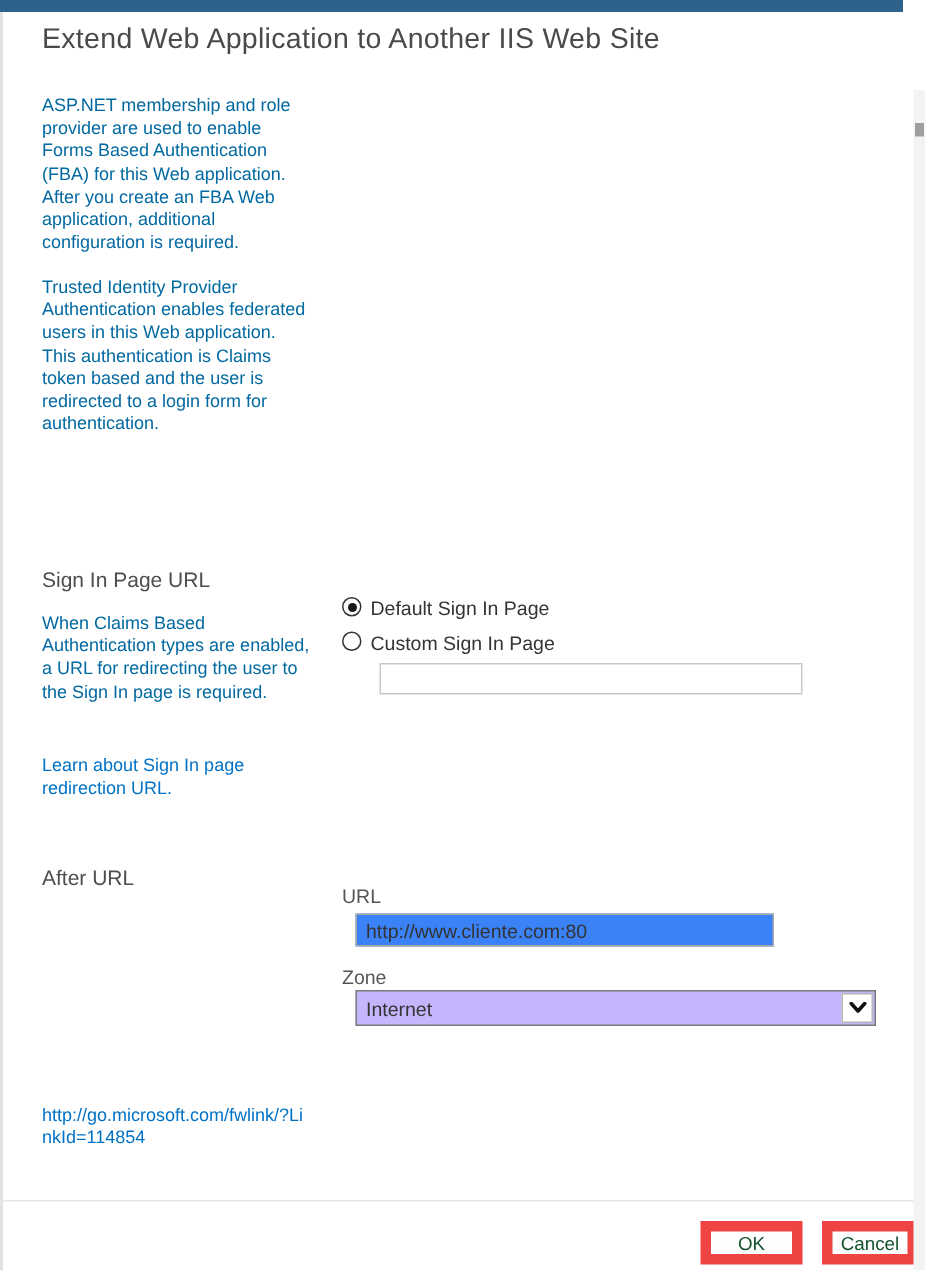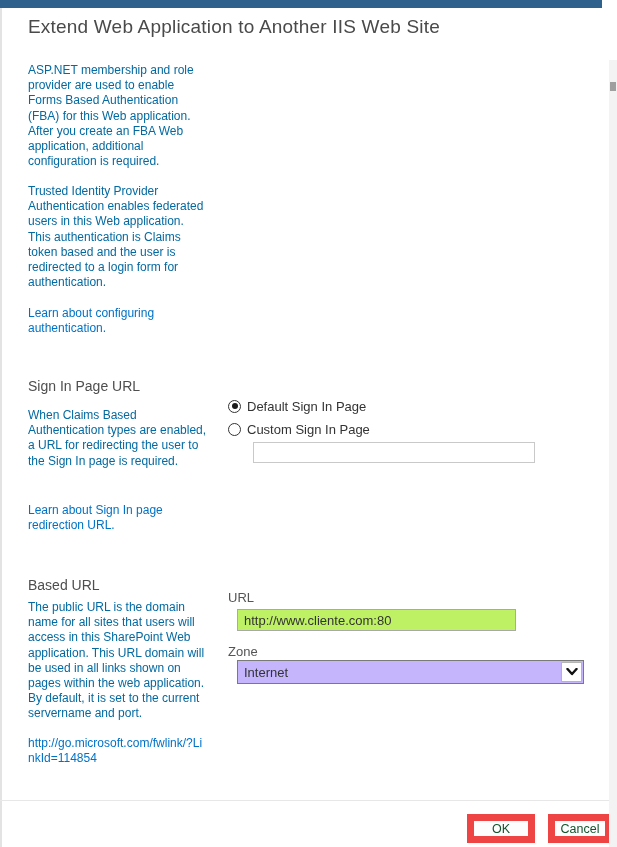--- a/index.html
+++ b/index.html
@@ -72,21 +72,21 @@
     color: #4e4e4e;
   }
   .h-signin { top: 378px; text-align: right; }
   .h-public { top: 577px; }
 
   
   .radio-row {
     position: absolute;
     left: 228px;
     display: flex;
-    align-items: center;
+    align-items: flex-start;
     height: 16px;
     cursor: pointer;
   }
   .radio-row.r1 { top: 398px; }
   .radio-row.r2 { top: 421px; }
   .radio-circle {
     width: 13px; height: 13px;
     border: 1px solid #333;
     border-radius: 50%;
     background: #fff;
@@ -129,21 +129,21 @@
     color: #555;
   }
   .lbl-url { top: 590px; }
   .lbl-zone { top: 644px; }
 
   .url-input {
     position: absolute;
     left: 237px; top: 609px;
     width: 279px; height: 22px;
     border: 1px solid #a9a9a9;
-    background: #bef264;
+    background: #3b82f6;
     font-family: "Liberation Sans", sans-serif;
     font-size: 13px;
     color: #333;
     padding: 0 6px;
     outline: none;
   }
 
   .zone-select {
     position: absolute;
     left: 237px; top: 660px;
@@ -210,40 +210,38 @@
 
 <div class="page">
 
   <div class="accent-bar"></div>
   <div class="left-edge"></div>
 
   <div class="page-title">Extend Web Application to Another IIS Web Site</div>
 
   <div class="desc p1">ASP.NET membership and role provider are used to enable Forms Based Authentication (FBA) for this Web application. After you create an FBA Web application, additional configuration is required.</div>
   <div class="desc p2">Trusted Identity Provider Authentication enables federated users in this Web application. This authentication is Claims token based and the user is redirected to a login form for authentication.</div>
-  <a class="link link1">Learn about configuring authentication.</a>
 
   <div class="section-heading h-signin">Sign In Page URL</div>
   <div class="desc p3">When Claims Based Authentication types are enabled, a URL for redirecting the user to the Sign In page is required.</div>
   <a class="link link2">Learn about Sign In page redirection URL.</a>
 
   <div class="radio-row r1">
     <span class="radio-circle selected">
         <span class="dot"></span>
       </span>
     <span class="radio-label">Default Sign In Page</span>
   </div>
   <div class="radio-row r2">
     <span class="radio-circle"></span>
     <span class="radio-label">Custom Sign In Page</span>
   </div>
   <input class="custom-url-input" type="text" value="" style="">
 
-  <div class="section-heading h-public">Based URL</div>
-  <div class="desc p4">The public URL is the domain name for all sites that users will access in this SharePoint Web application.  This URL domain will be used in all links shown on pages within the web application.  By default, it is set to the current servername and port.</div>
+  <div class="section-heading h-public">After URL</div>
   <a class="link link3">http://go.microsoft.com/fwlink/?LinkId=114854</a>
 
   <div class="field-label lbl-url">URL</div>
   <input class="url-input" type="text" value="http://www.cliente.com:80" style="">
 
   <div class="field-label lbl-zone">Zone</div>
   <div class="zone-select">
     <span class="value">Internet</span>
     <span class="dd-btn">
       <svg width="12" height="8" viewBox="0 0 12 8">

